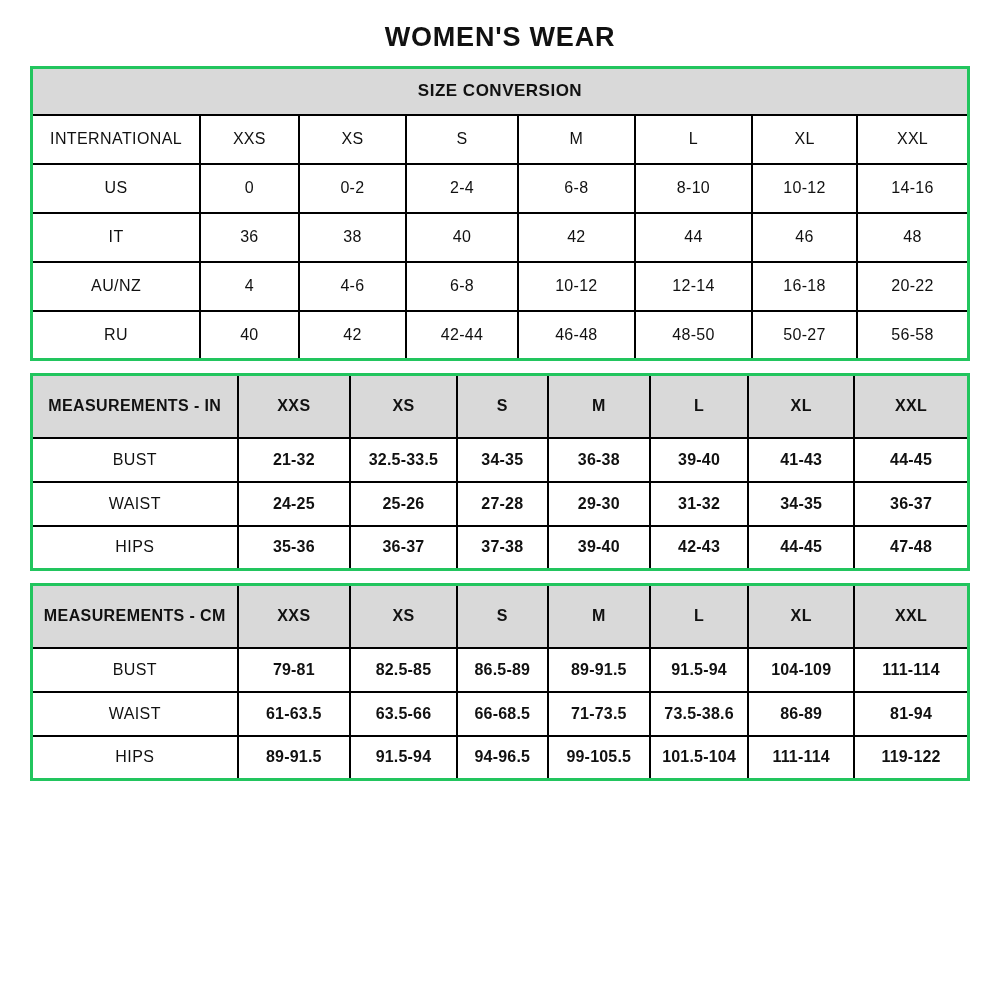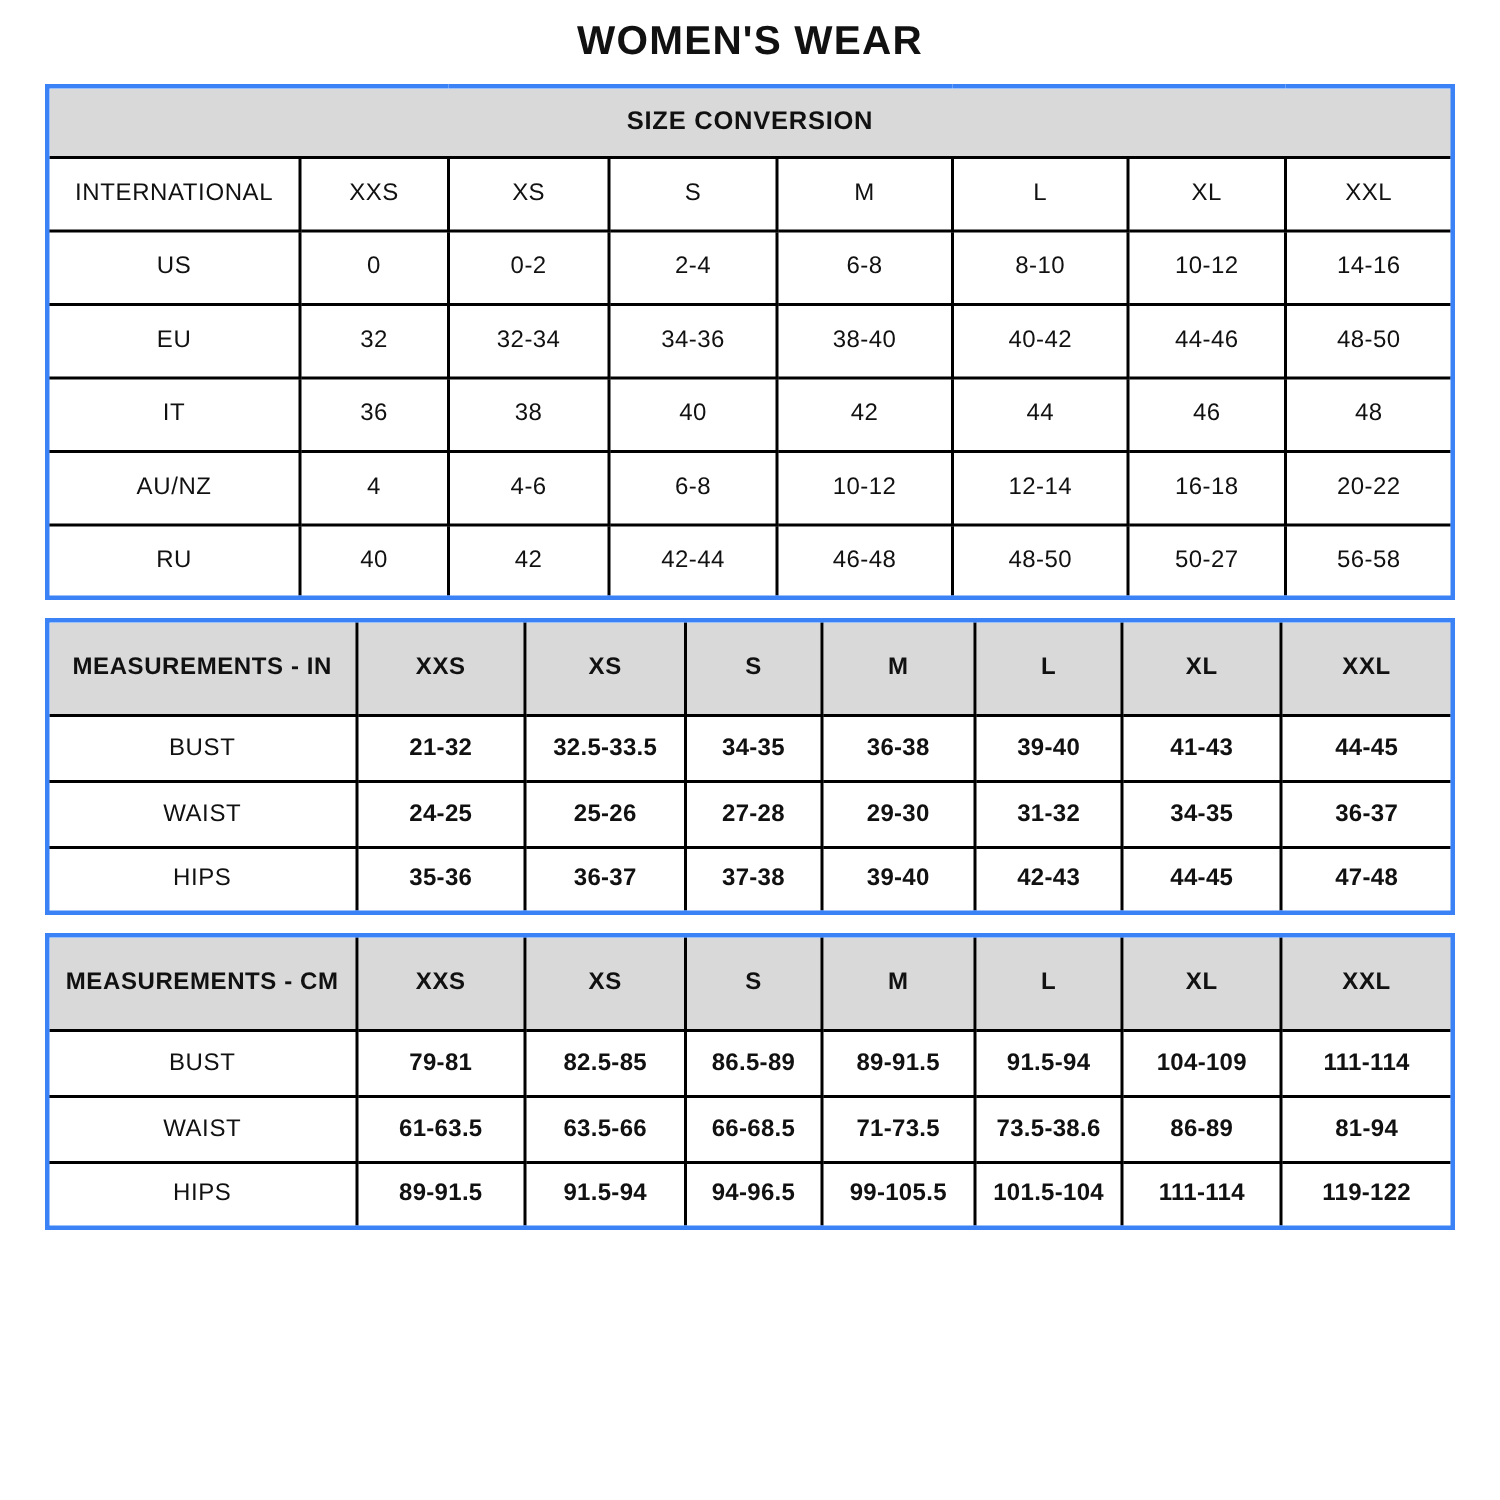--- a/index.html
+++ b/index.html
@@ -10,28 +10,28 @@
     padding: 6px 30px 14px 30px;
     font-family: "Liberation Sans", sans-serif;
     color: #111111;
     background: #ffffff;
   }
   .page-title {
     text-align: center;
     font-size: 27px;
     font-weight: 700;
     letter-spacing: 0.8px;
-    margin: 6px 0 13px 0;
+    margin: 16px 0 13px 0;
     color: #111111;
   }
   table.tbl {
     width: 100%;
     border-collapse: collapse;
     table-layout: fixed;
-    border: 3px solid #3b82f6;
+    border: 3px solid #22c55e;
     margin: 0 0 12px 0;
     background: #ffffff;
   }
   table.tbl th, table.tbl td {
     border: 2px solid #000000;
     text-align: center;
     vertical-align: middle;
     padding: 2px;
     overflow: hidden;
     white-space: nowrap;
@@ -109,30 +109,20 @@
         </tr>
         <tr>
           <th>US</th>
           <td>0</td>
           <td>0-2</td>
           <td>2-4</td>
           <td>6-8</td>
           <td>8-10</td>
           <td>10-12</td>
           <td>14-16</td>
-        </tr>
-        <tr>
-          <th>EU</th>
-          <td>32</td>
-          <td>32-34</td>
-          <td>34-36</td>
-          <td>38-40</td>
-          <td>40-42</td>
-          <td>44-46</td>
-          <td>48-50</td>
         </tr>
         <tr>
           <th>IT</th>
           <td>36</td>
           <td>38</td>
           <td>40</td>
           <td>42</td>
           <td>44</td>
           <td>46</td>
           <td>48</td>

